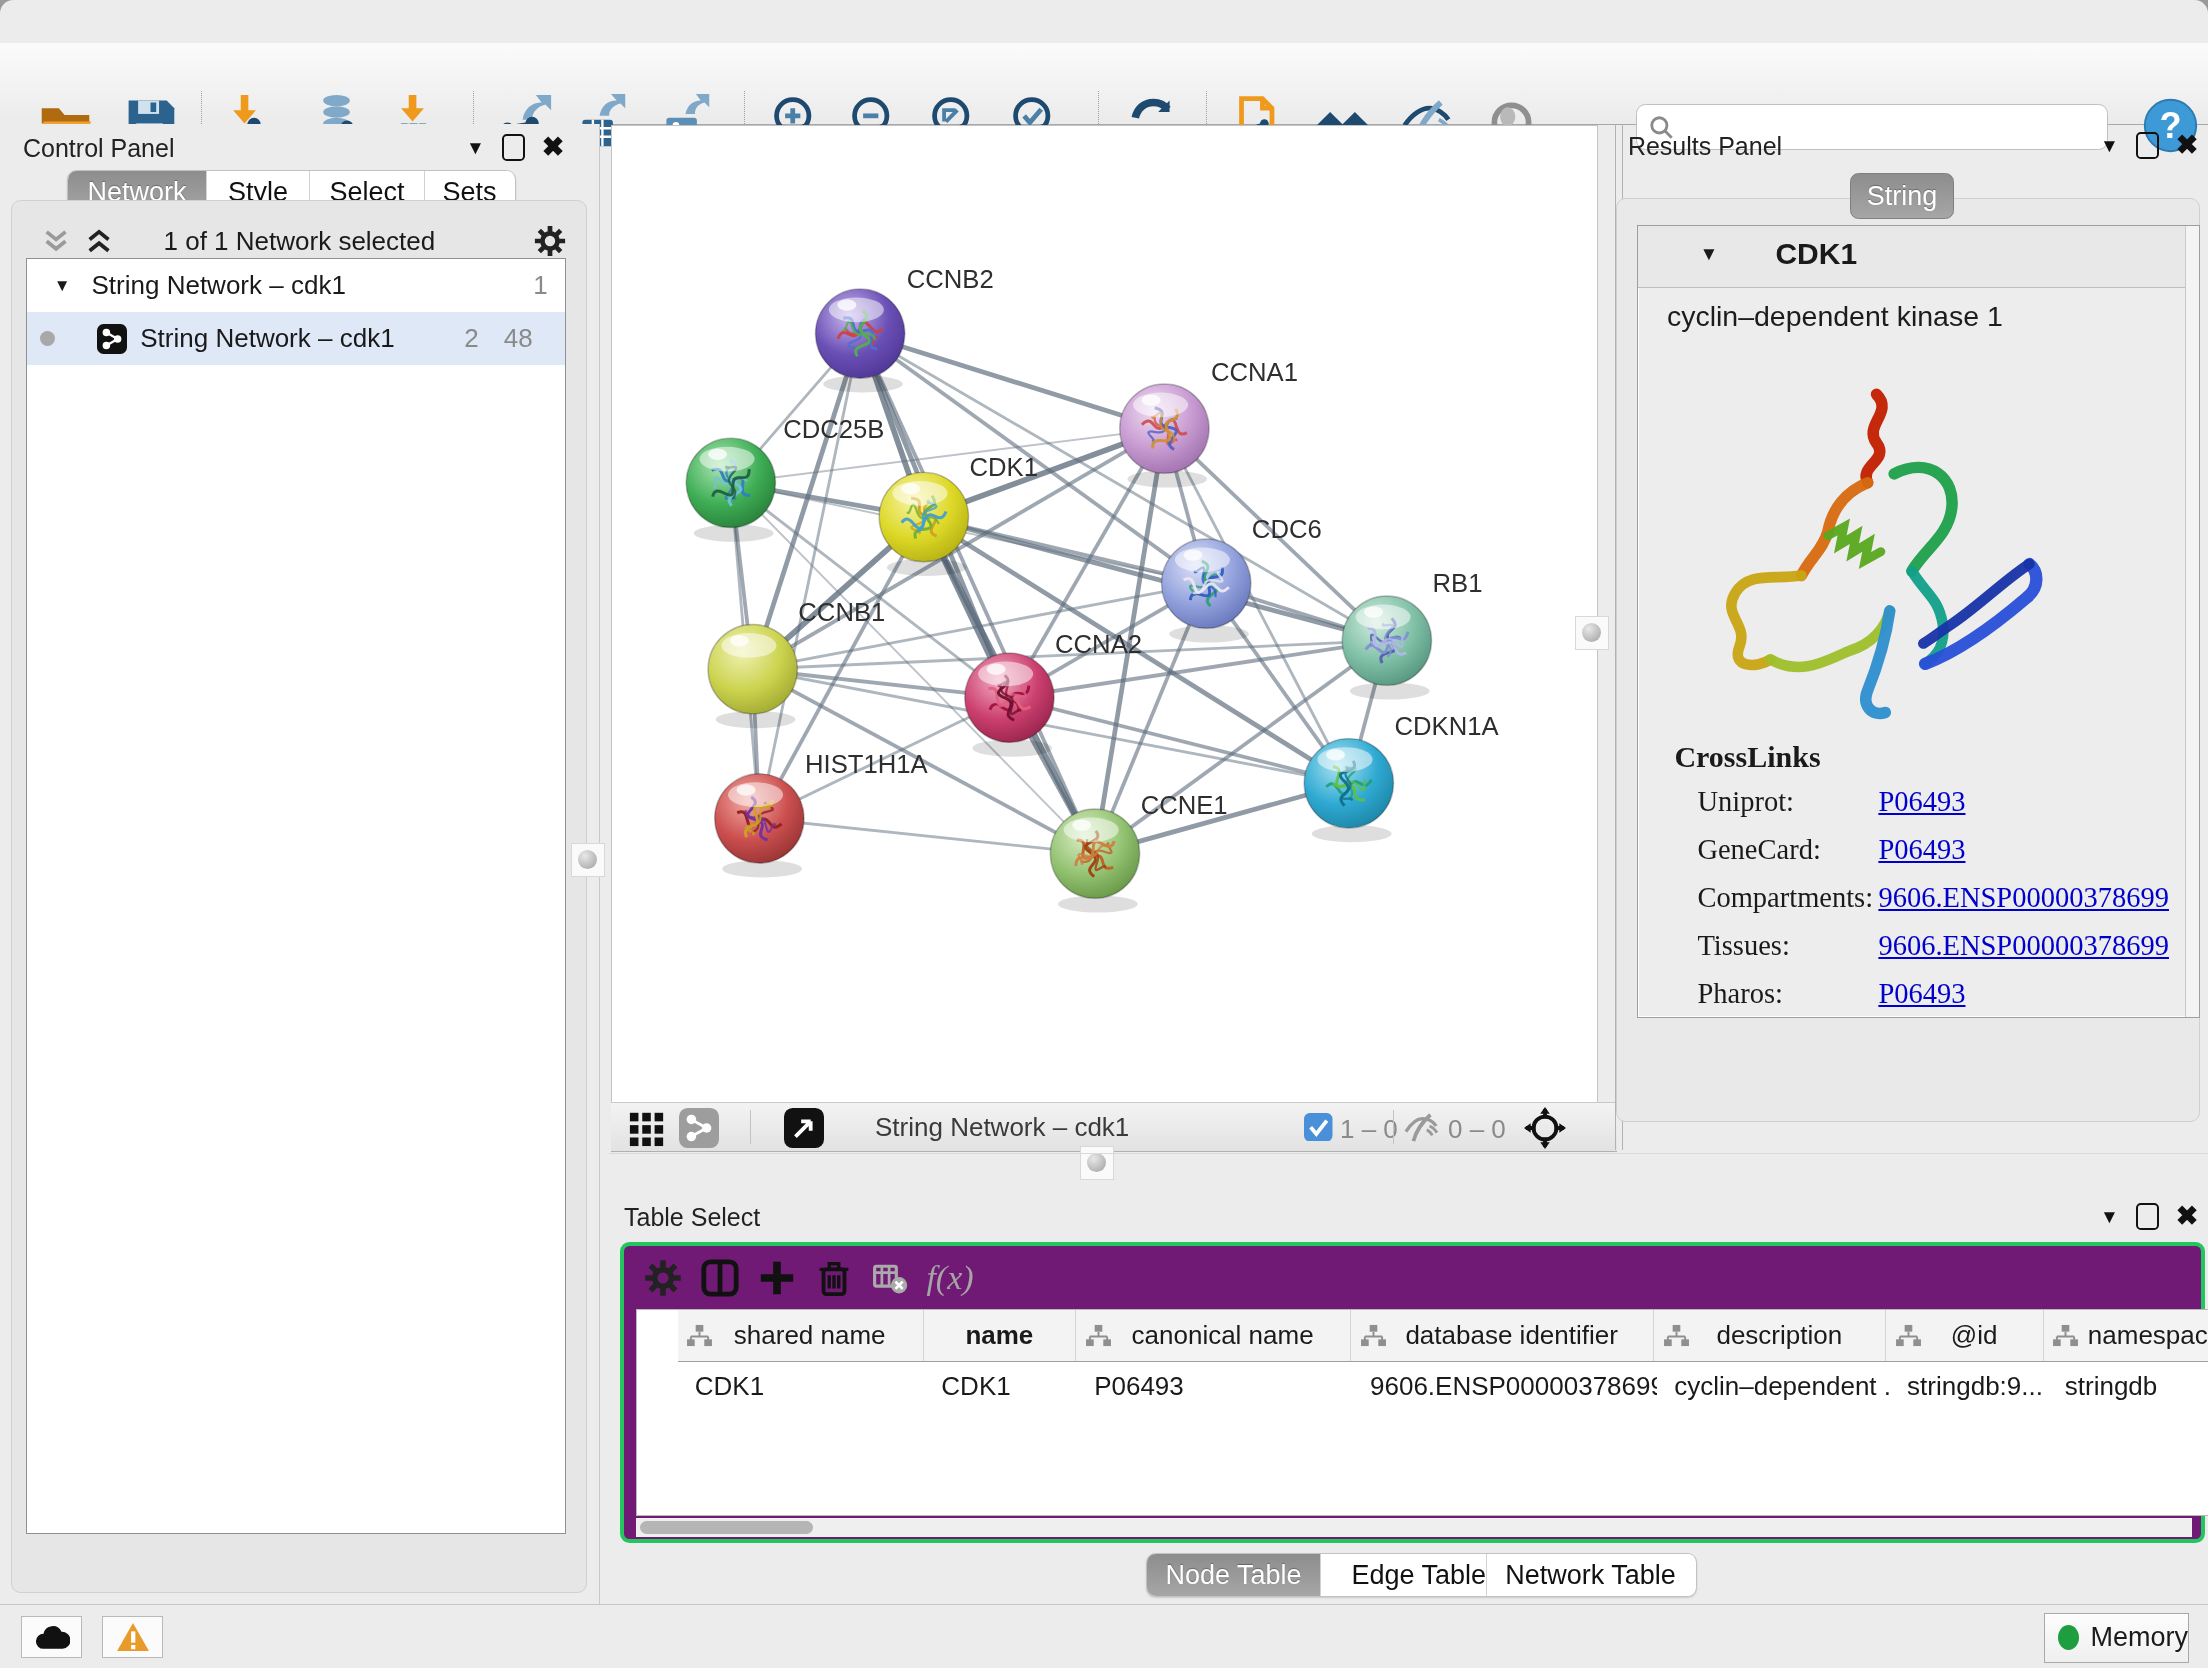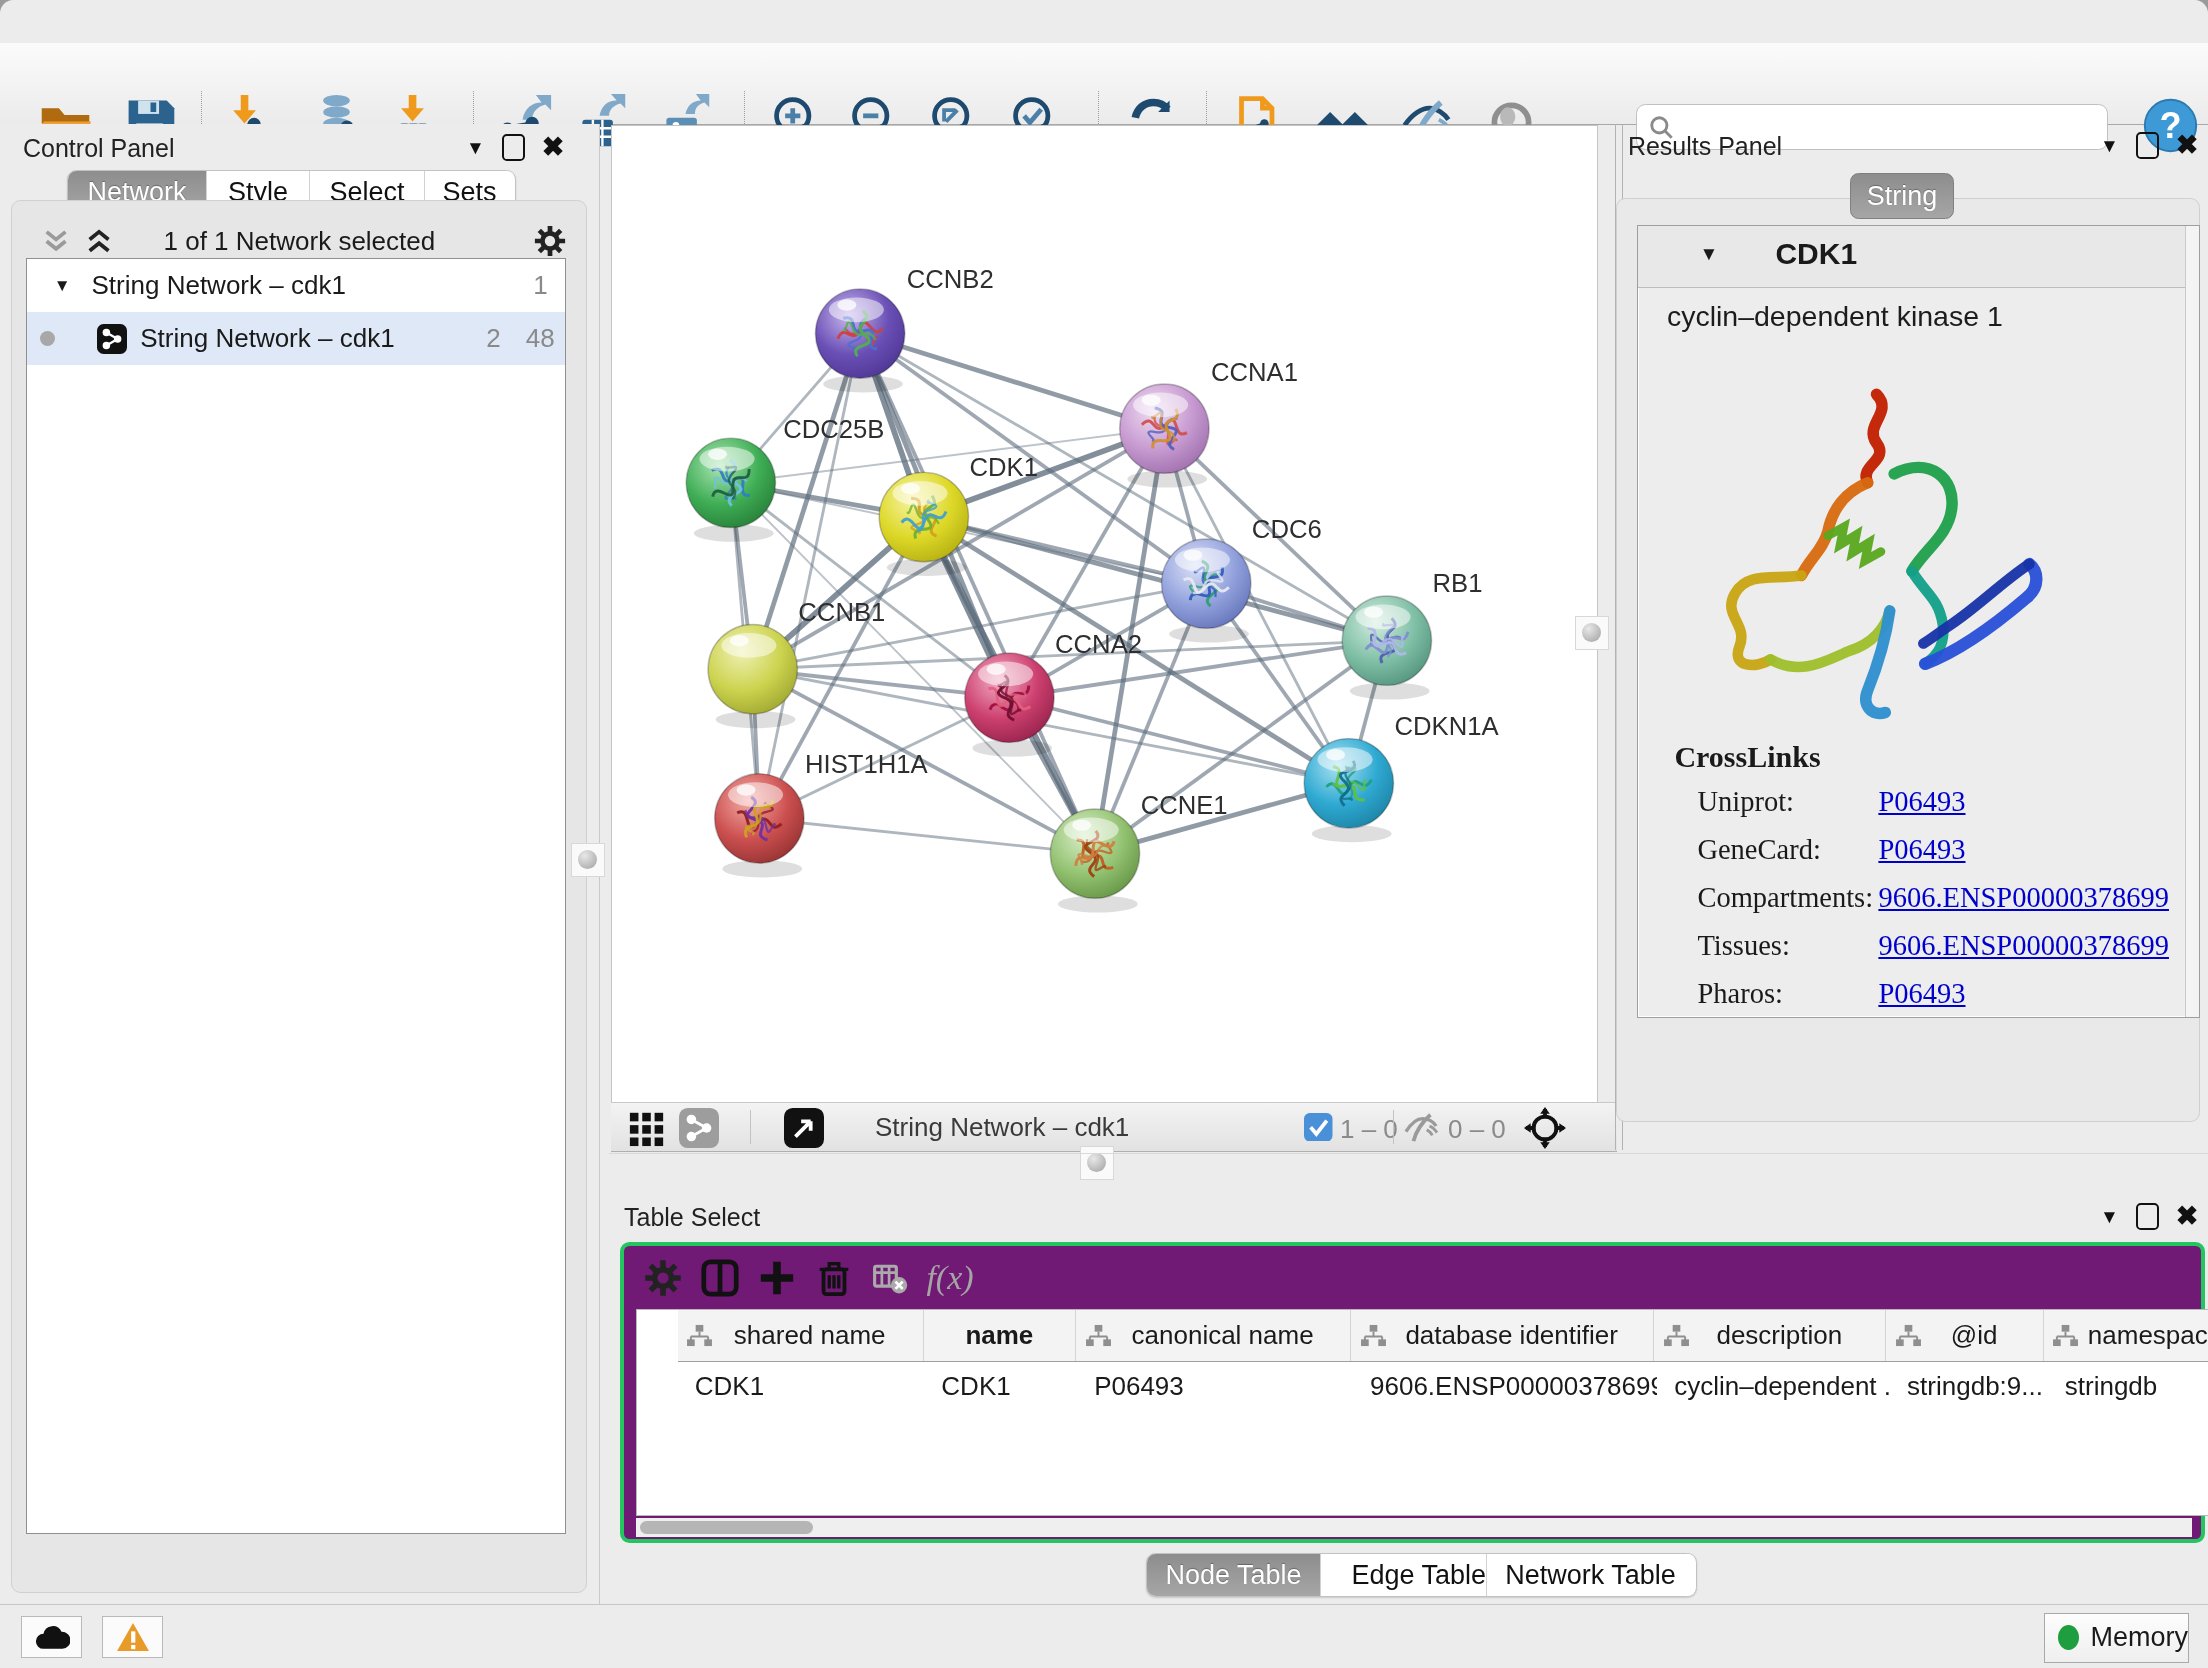--- a/index.html
+++ b/index.html
@@ -276,21 +276,21 @@
           <span style="margin-left:13.3px;width:15px;height:15px;border-radius:50%;background:#a8a8a8"></span>
           <svg style="margin-left:42px" width="30" height="30" viewBox="0 0 32 32">
               <rect width="32" height="32" rx="7" fill="#111"></rect>
               <circle cx="10" cy="9" r="4" fill="#fff"></circle>
               <circle cx="22" cy="16" r="4" fill="#fff"></circle>
               <circle cx="10" cy="23" r="4" fill="#fff"></circle>
               <path d="M10 9l12 7-12 7" stroke="#fff" stroke-width="2.5" fill="none"></path>
             </svg>
           <span style="margin-left:13.3px">String Network – cdk1</span>
           <span class="tree-badge" style="margin-left:auto">2</span>
-          <span class="tree-badge" style="margin-left:25px;margin-right:10px">48</span>
+          <span class="tree-badge" style="margin-left:25px;margin-right:32px">48</span>
         </div>
       </div>
     </div>
   </div>
 
   <div id="net-canvas" class="abs">
     <svg id="network-svg" width="985" height="978" viewBox="0 0 1036 1028">
         <defs>
           <radialGradient id="ng0" cx="0.38" cy="0.3" r="0.8">
             <stop offset="0%" stop-color="#c9b8ee"></stop>

